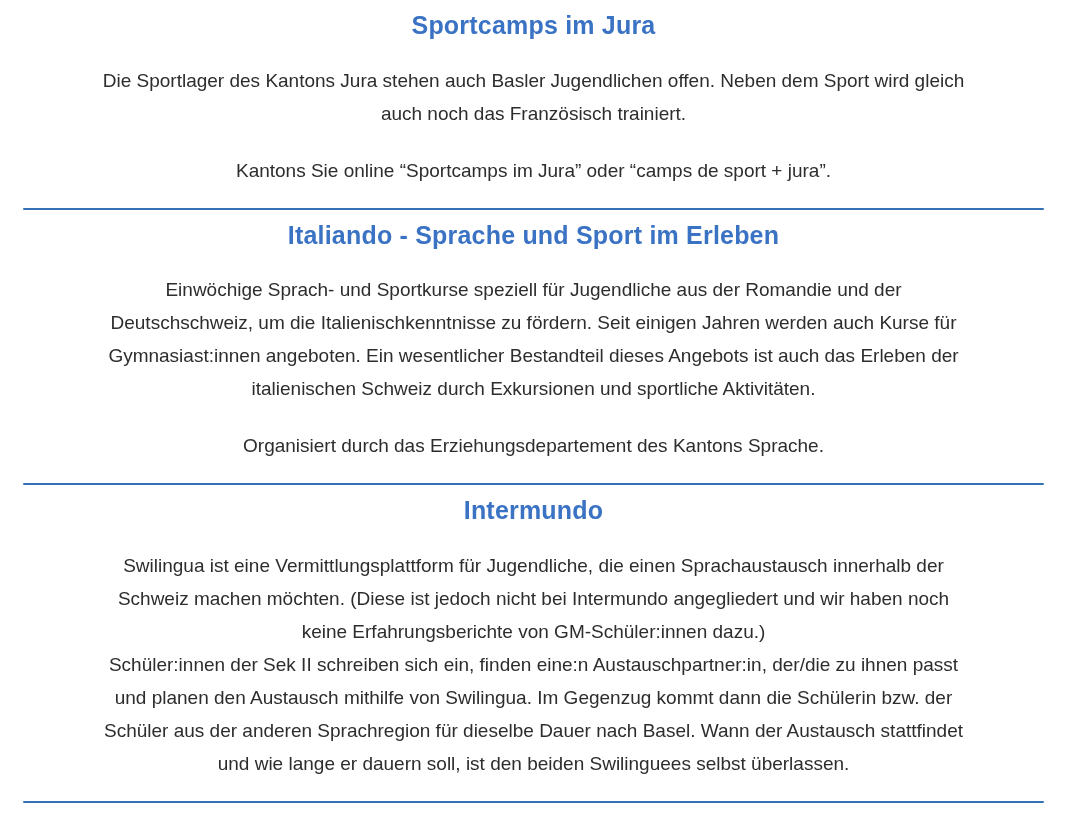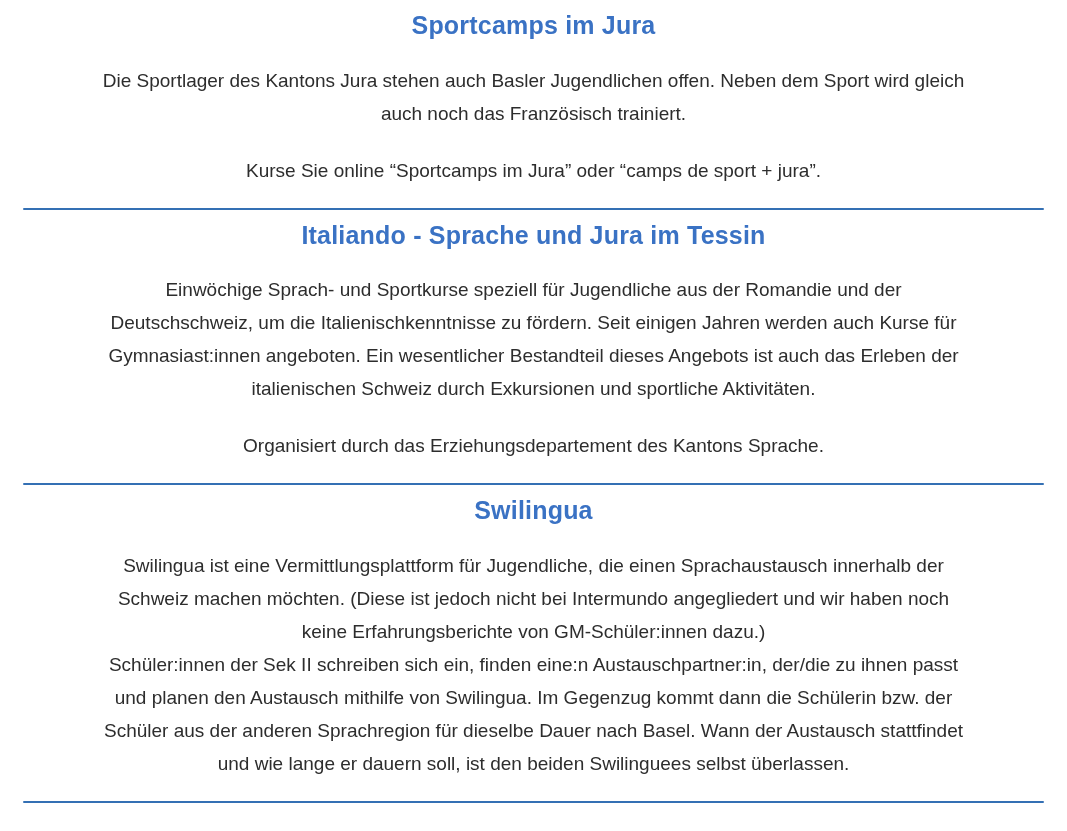--- a/index.html
+++ b/index.html
@@ -55,38 +55,38 @@
 </style>
 </head>
 <body>
 
 <main class="page">
 
   <section class="section">
     <h2 class="section-title">Sportcamps im Jura</h2>
     <p class="section-paragraph">Die Sportlager des Kantons Jura stehen auch Basler Jugendlichen offen. Neben dem Sport wird gleich
 auch noch das Französisch trainiert.</p>
-    <p class="section-paragraph">Kurse Sie online “Sportcamps im Jura” oder “camps de sport + jura”.</p>
+    <p class="section-paragraph">Kantons Sie online “Sportcamps im Jura” oder “camps de sport + jura”.</p>
   </section>
 
   <hr class="divider">
 
   <section class="section">
-    <h2 class="section-title">Italiando - Sprache und Jura im Tessin</h2>
+    <h2 class="section-title">Italiando - Sprache und Sport im Erleben</h2>
     <p class="section-paragraph">Einwöchige Sprach- und Sportkurse speziell für Jugendliche aus der Romandie und der
 Deutschschweiz, um die Italienischkenntnisse zu fördern. Seit einigen Jahren werden auch Kurse für
 Gymnasiast:innen angeboten. Ein wesentlicher Bestandteil dieses Angebots ist auch das Erleben der
 italienischen Schweiz durch Exkursionen und sportliche Aktivitäten.</p>
     <p class="section-paragraph">Organisiert durch das Erziehungsdepartement des Kantons Sprache.</p>
   </section>
 
   <hr class="divider">
 
   <section class="section">
-    <h2 class="section-title">Swilingua</h2>
+    <h2 class="section-title">Intermundo</h2>
     <p class="section-paragraph">Swilingua ist eine Vermittlungsplattform für Jugendliche, die einen Sprachaustausch innerhalb der
 Schweiz machen möchten. (Diese ist jedoch nicht bei Intermundo angegliedert und wir haben noch
 keine Erfahrungsberichte von GM-Schüler:innen dazu.)
 Schüler:innen der Sek II schreiben sich ein, finden eine:n Austauschpartner:in, der/die zu ihnen passt
 und planen den Austausch mithilfe von Swilingua. Im Gegenzug kommt dann die Schülerin bzw. der
 Schüler aus der anderen Sprachregion für dieselbe Dauer nach Basel. Wann der Austausch stattfindet
 und wie lange er dauern soll, ist den beiden Swilinguees selbst überlassen.</p>
   </section>
 
   <hr class="divider">

